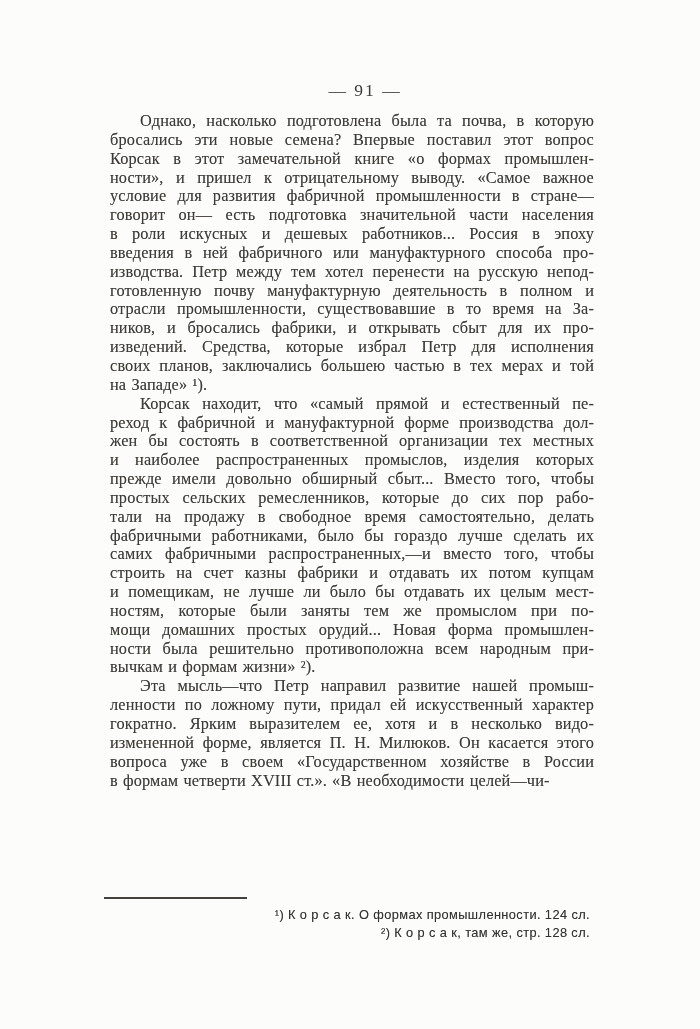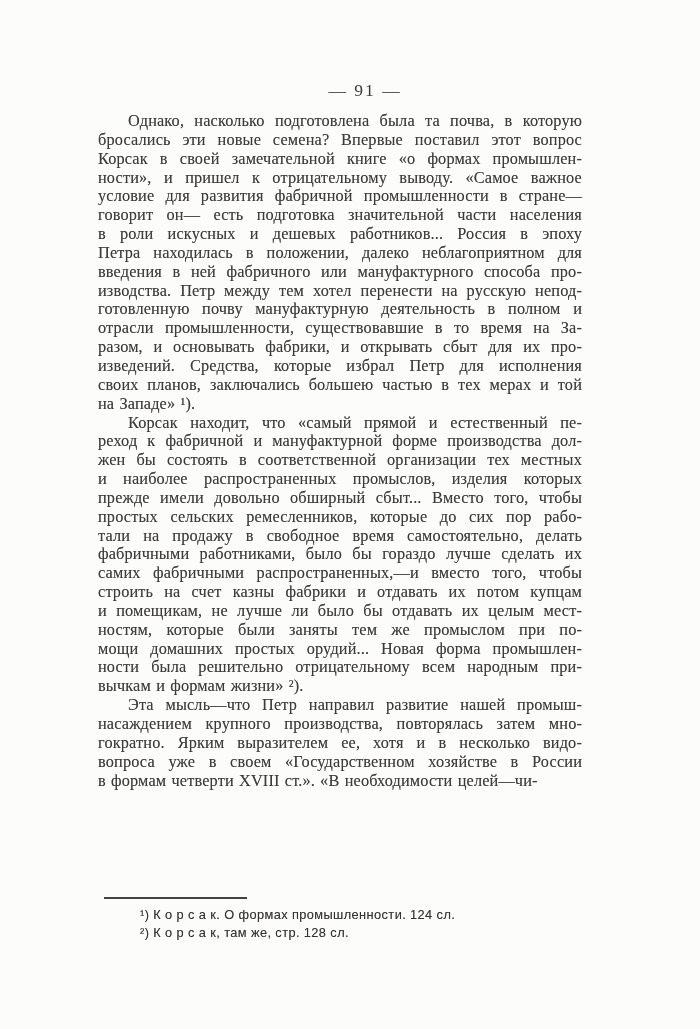--- a/index.html
+++ b/index.html
@@ -22,21 +22,21 @@
     left: 0;
     width: 730px;
     text-align: center;
     font-size: 17.5px;
     letter-spacing: 2px;
     color: #39373
 4;
   }
   .page-body {
     position: absolute;
-    left: 98px;
+    left: 110px;
     top: 112px;
     width: 484px;
     font-family: Liberation Serif, serif;
   }
   .line {
     font-size: 16.3px;
     line-height: 18.85px;
     height: 18.85px;
     text-align: justify;
     text-align-last: justify;
@@ -65,68 +65,69 @@
     top: 906px;
     width: 450px;
     font-family: "Liberation Sans", sans-serif;
     font-size: 12.8px;
     color: #343330;
   }
   .footnote-line {
     line-height: 18px;
     letter-spacing: 0.4px;
     text-shadow: 0 0 0.5px rgba(80, 78, 74, 0.5);
+    text-align: right;
   }
 </style>
 </head>
 <body>
 
 <div class="page">
   <div class="page-number">— 91 —</div>
 
   <div class="page-body">
       <div class="paragraph">
         <div class="line first">Однако, насколько подготовлена была та почва, в которую</div>
         <div class="line">бросались эти новые семена? Впервые поставил этот вопрос</div>
-        <div class="line">Корсак в своей замечательной книге «о формах промышлен-</div>
+        <div class="line">Корсак в этот замечательной книге «о формах промышлен-</div>
         <div class="line">ности», и пришел к отрицательному выводу. «Самое важное</div>
         <div class="line">условие для развития фабричной промышленности в стране—</div>
         <div class="line">говорит он— есть подготовка значительной части населения</div>
         <div class="line">в роли искусных и дешевых работников... Россия в эпоху</div>
-        <div class="line">Петра находилась в положении, далеко неблагоприятном для</div>
         <div class="line">введения в ней фабричного или мануфактурного способа про-</div>
         <div class="line">изводства. Петр между тем хотел перенести на русскую непод-</div>
         <div class="line">готовленную почву мануфактурную деятельность в полном и</div>
         <div class="line">отрасли промышленности, существовавшие в то время на За-</div>
-        <div class="line">разом, и основывать фабрики, и открывать сбыт для их про-</div>
+        <div class="line">ников, и бросались фабрики, и открывать сбыт для их про-</div>
         <div class="line">изведений. Средства, которые избрал Петр для исполнения</div>
         <div class="line">своих планов, заключались большею частью в тех мерах и той</div>
         <div class="line last">на Западе» ¹).</div>
       </div>
       <div class="paragraph">
         <div class="line first">Корсак находит, что «самый прямой и естественный пе-</div>
         <div class="line">реход к фабричной и мануфактурной форме производства дол-</div>
         <div class="line">жен бы состоять в соответственной организации тех местных</div>
         <div class="line">и наиболее распространенных промыслов, изделия которых</div>
         <div class="line">прежде имели довольно обширный сбыт... Вместо того, чтобы</div>
         <div class="line">простых сельских ремесленников, которые до сих пор рабо-</div>
         <div class="line">тали на продажу в свободное время самостоятельно, делать</div>
         <div class="line">фабричными работниками, было бы гораздо лучше сделать их</div>
         <div class="line">самих фабричными распространенных,—и вместо того, чтобы</div>
         <div class="line">строить на счет казны фабрики и отдавать их потом купцам</div>
         <div class="line">и помещикам, не лучше ли было бы отдавать их целым мест-</div>
         <div class="line">ностям, которые были заняты тем же промыслом при по-</div>
         <div class="line">мощи домашних простых орудий... Новая форма промышлен-</div>
-        <div class="line">ности была решительно отрицательному всем народным при-</div>
+        <div class="line">ности была решительно противоположна всем народным при-</div>
         <div class="line last">вычкам и формам жизни» ²).</div>
       </div>
       <div class="paragraph">
         <div class="line first">Эта мысль—что Петр направил развитие нашей промыш-</div>
-        <div class="line">насаждением крупного производства, повторялась затем мно-</div>
+        <div class="line">ленности по ложному пути, придал ей искусственный характер</div>
         <div class="line">гократно. Ярким выразителем ее, хотя и в несколько видо-</div>
+        <div class="line">измененной форме, является П. Н. Милюков. Он касается этого</div>
         <div class="line">вопроса уже в своем «Государственном хозяйстве в России</div>
         <div class="line last">в формам четверти XVIII ст.». «В необходимости целей—чи-</div>
       </div>
     </div>
 
   <div class="footnote-rule"></div>
 
   <div class="footnotes">
       <div class="footnote-line">¹) К о р с а к.  О формах промышленности. 124 сл.</div>
       <div class="footnote-line">²) К о р с а к, там же, стр. 128 сл.</div>

